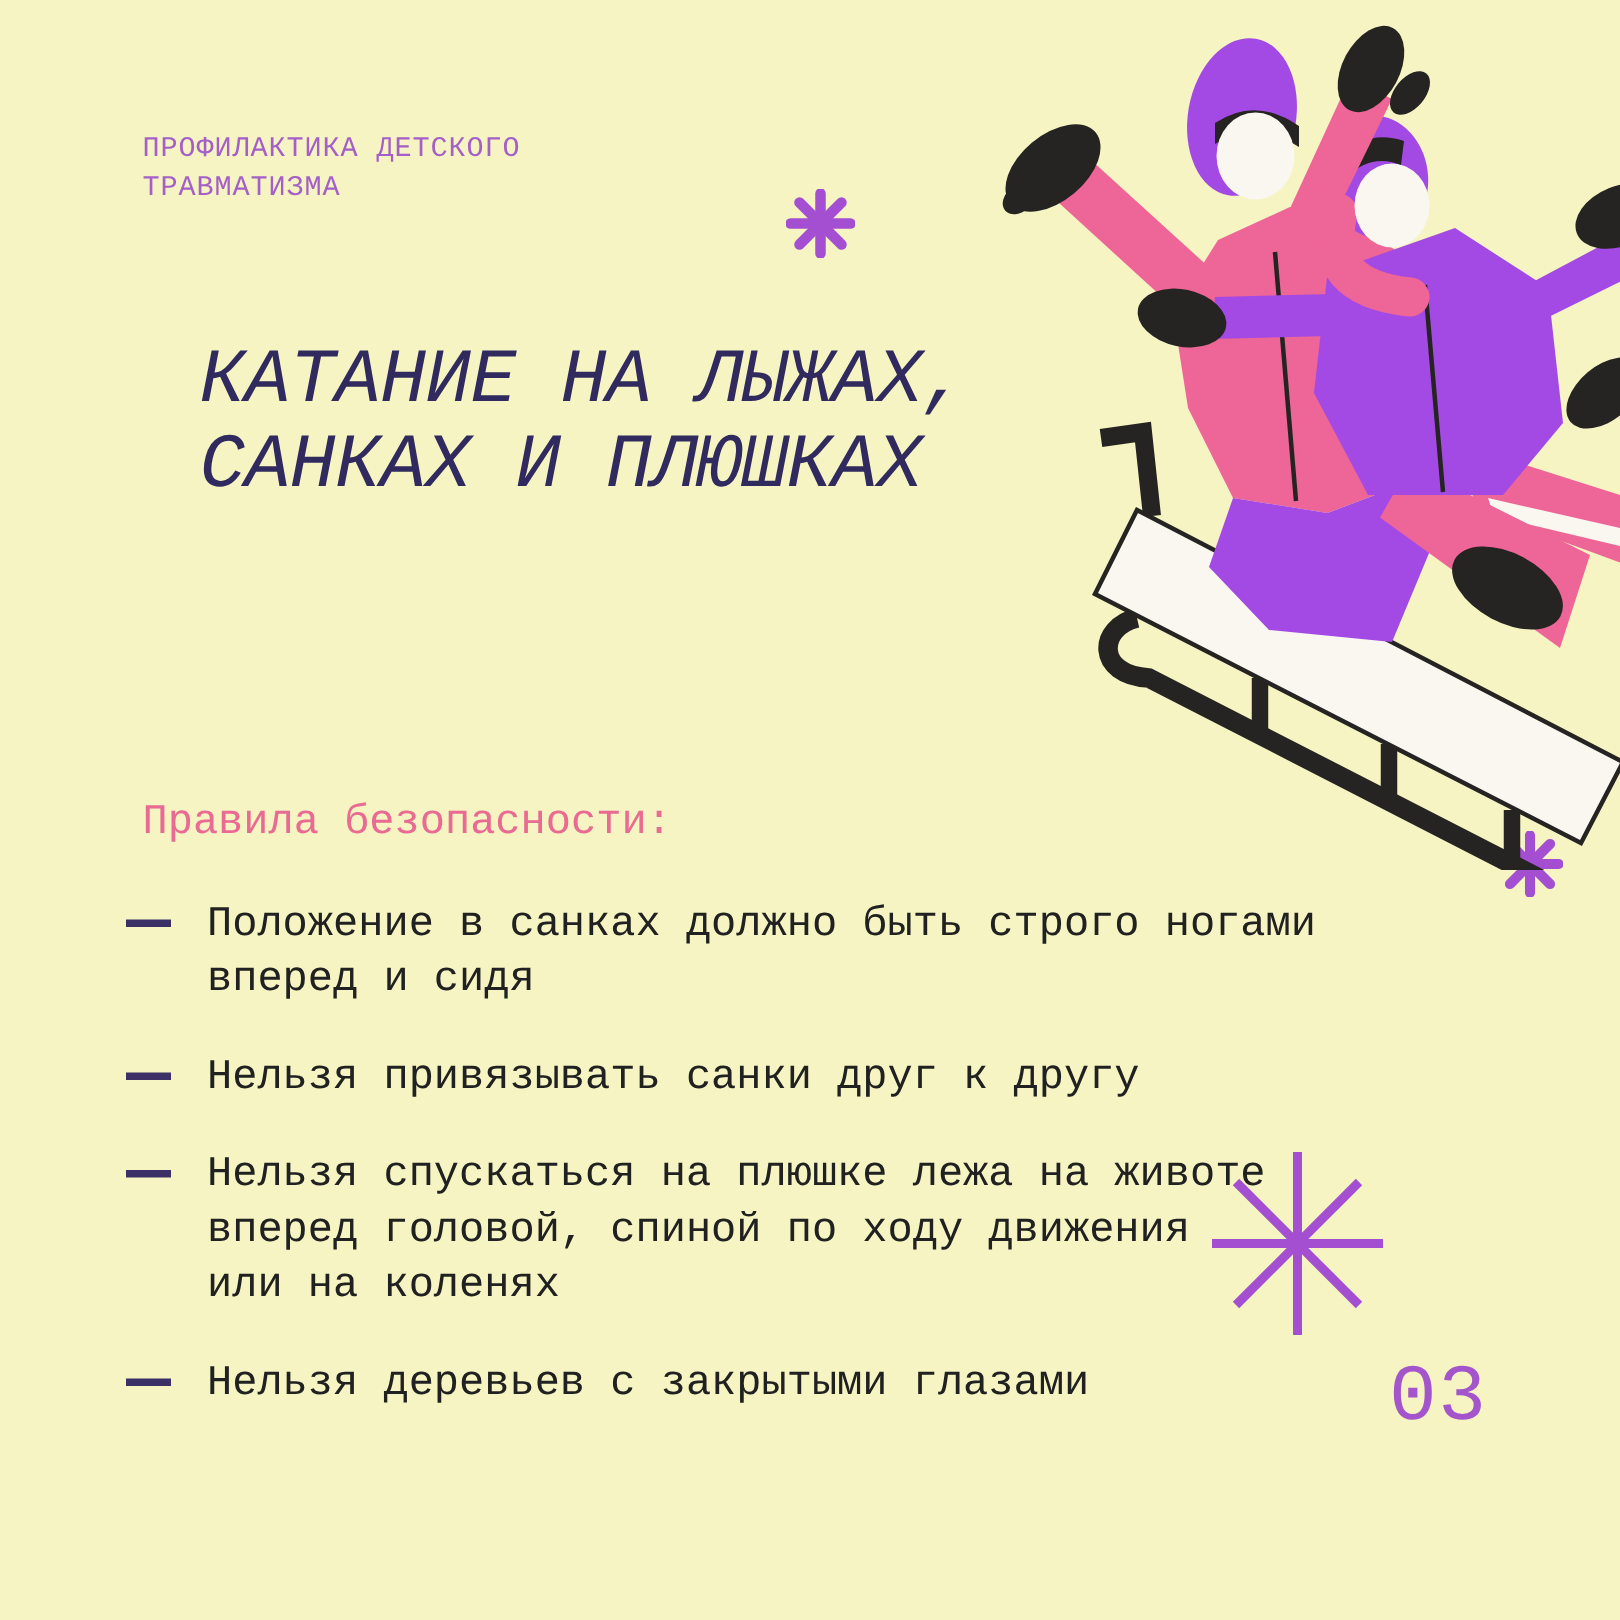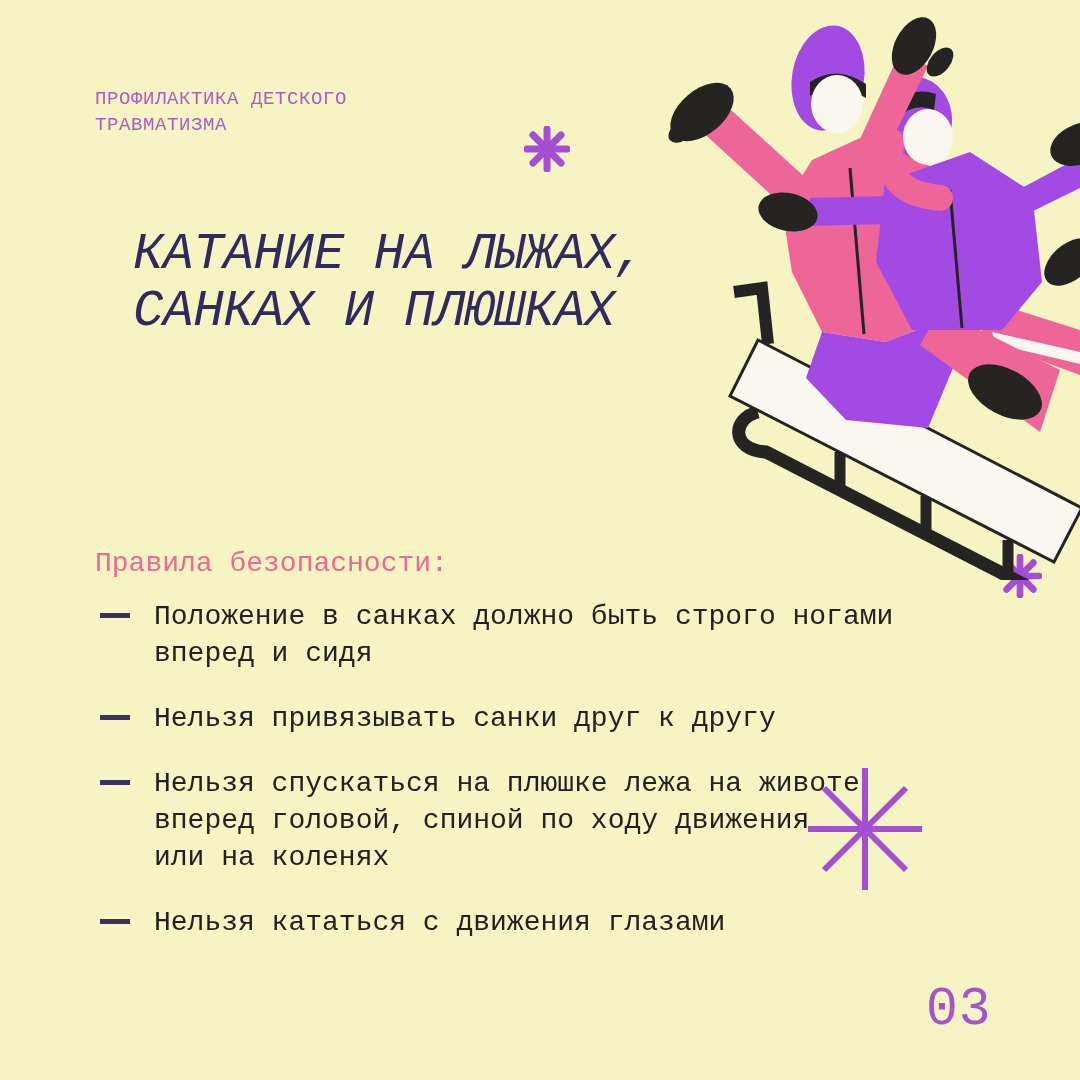--- a/index.html
+++ b/index.html
@@ -32,42 +32,42 @@
     letter-spacing: -0.5px;
     margin-left: 40px;
   }
   .intro {
     position: absolute; left: 95px; top: 346px;
     width: 740px;
     font-size: 28px; line-height: 37px;
   }
   .intro .lead { color: #e96a92; }
   .rules-heading {
-    position: absolute; left: 95px; top: 547px;
+    position: absolute; left: 95px; top: 532px;
     font-size: 28px; line-height: 34px;
     color: #e96a92;
   }
   .rules-list {
-    position: absolute; left: 100px; top: 598px;
+    position: absolute; left: 84px; top: 598px;
     width: 810px;
     margin: 0; padding: 0; list-style: none;
   }
   .rule-item {
     display: flex; align-items: flex-start;
     margin-bottom: 28px;
   }
   .dash {
     flex: 0 0 30px;
     border-top: 5px solid #3b3166;
     margin-top: 15px; margin-right: 24px;
   }
   .rule-text { font-size: 28px; line-height: 37px; }
 
   .page-number {
-    position: absolute; left: 926px; top: 980px;
+    position: absolute; left: 926px; top: 902px;
     font-size: 53px;
     color: #a455cb;
     letter-spacing: 1px;
   }
   .illo { position: absolute; top: 0; right: 0; }
   .ast { position: absolute; }
   .ast-small-1 { left: 524px; top: 126px; }
   .ast-small-2 { left: 998px; top: 554px; }
   .ast-large  { left: 800px; top: 764px; }
 </style>
@@ -100,21 +100,21 @@
 
       <li class="rule-item">
         <span class="dash"></span>
         <span class="rule-text multiline">Нельзя спускаться на плюшке лежа на животе
 вперед головой, спиной по ходу движения
 или на коленях</span>
       </li>
 
       <li class="rule-item">
         <span class="dash"></span>
-        <span class="rule-text multiline">Нельзя кататься с движения глазами</span>
+        <span class="rule-text multiline">Нельзя деревьев с закрытыми глазами</span>
       </li>
     </ul>
 
   <div class="page-number">03</div>
 
   <svg class="ast ast-small-1" width="46" height="46" viewBox="0 0 46 46">
     <g stroke="#a44fd2" stroke-width="7" stroke-linecap="round">
       <line x1="23" y1="3" x2="23" y2="43"></line>
       <line x1="3" y1="23" x2="43" y2="23"></line>
       <line x1="9" y1="9" x2="37" y2="37"></line>

